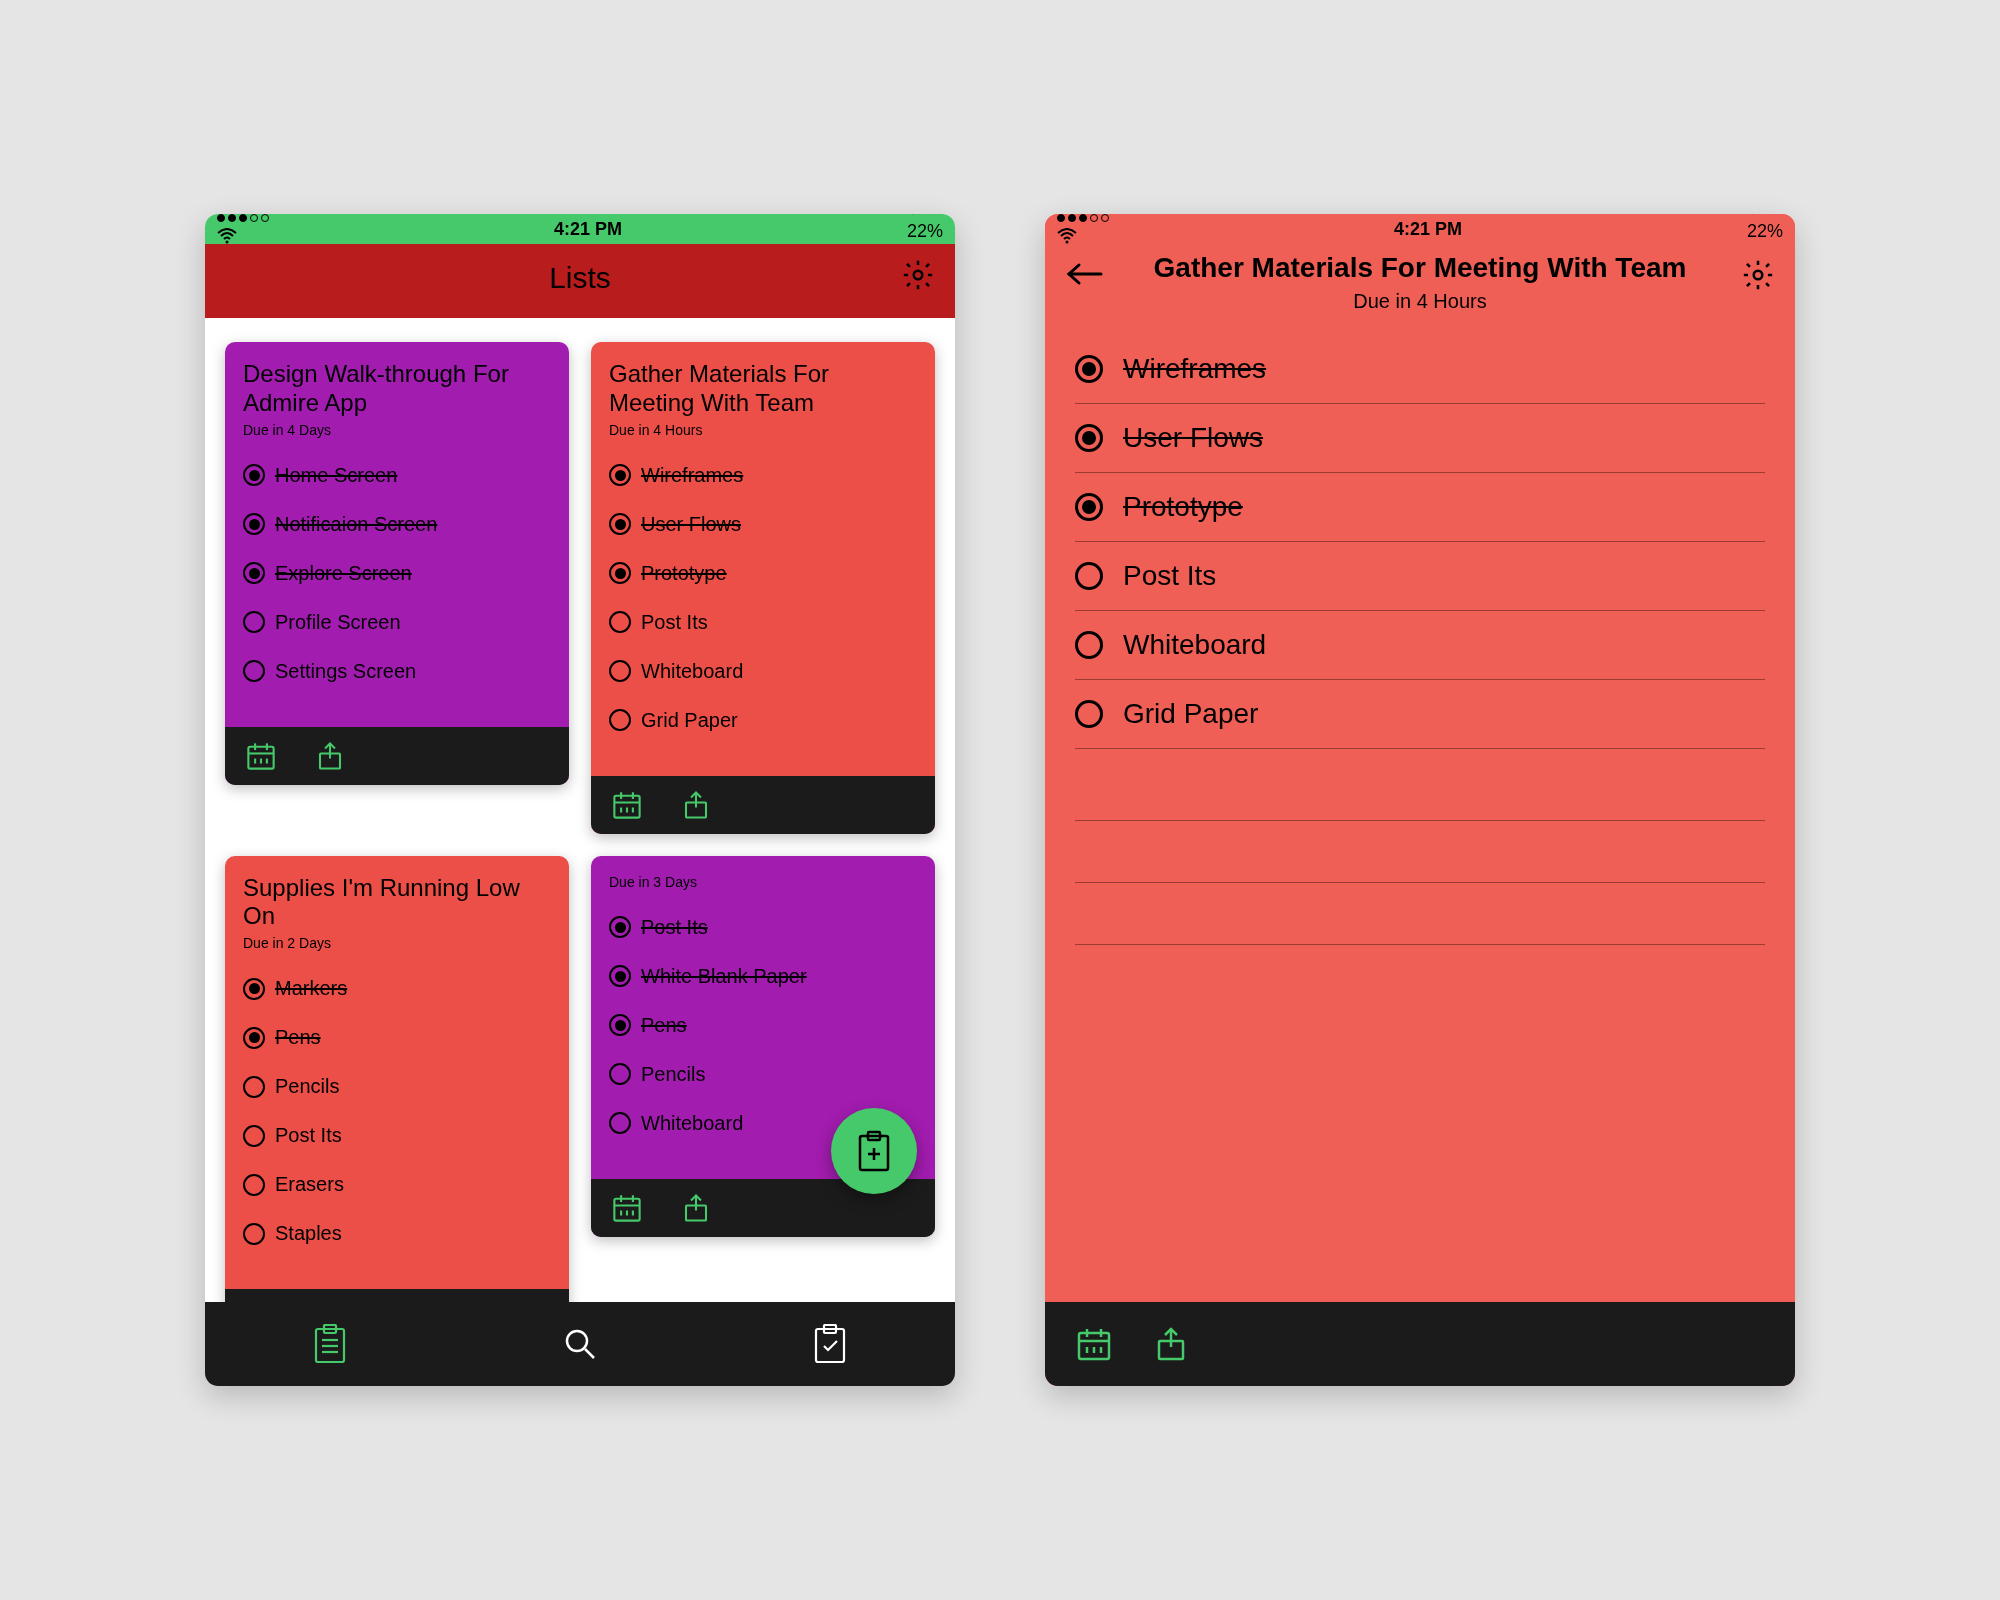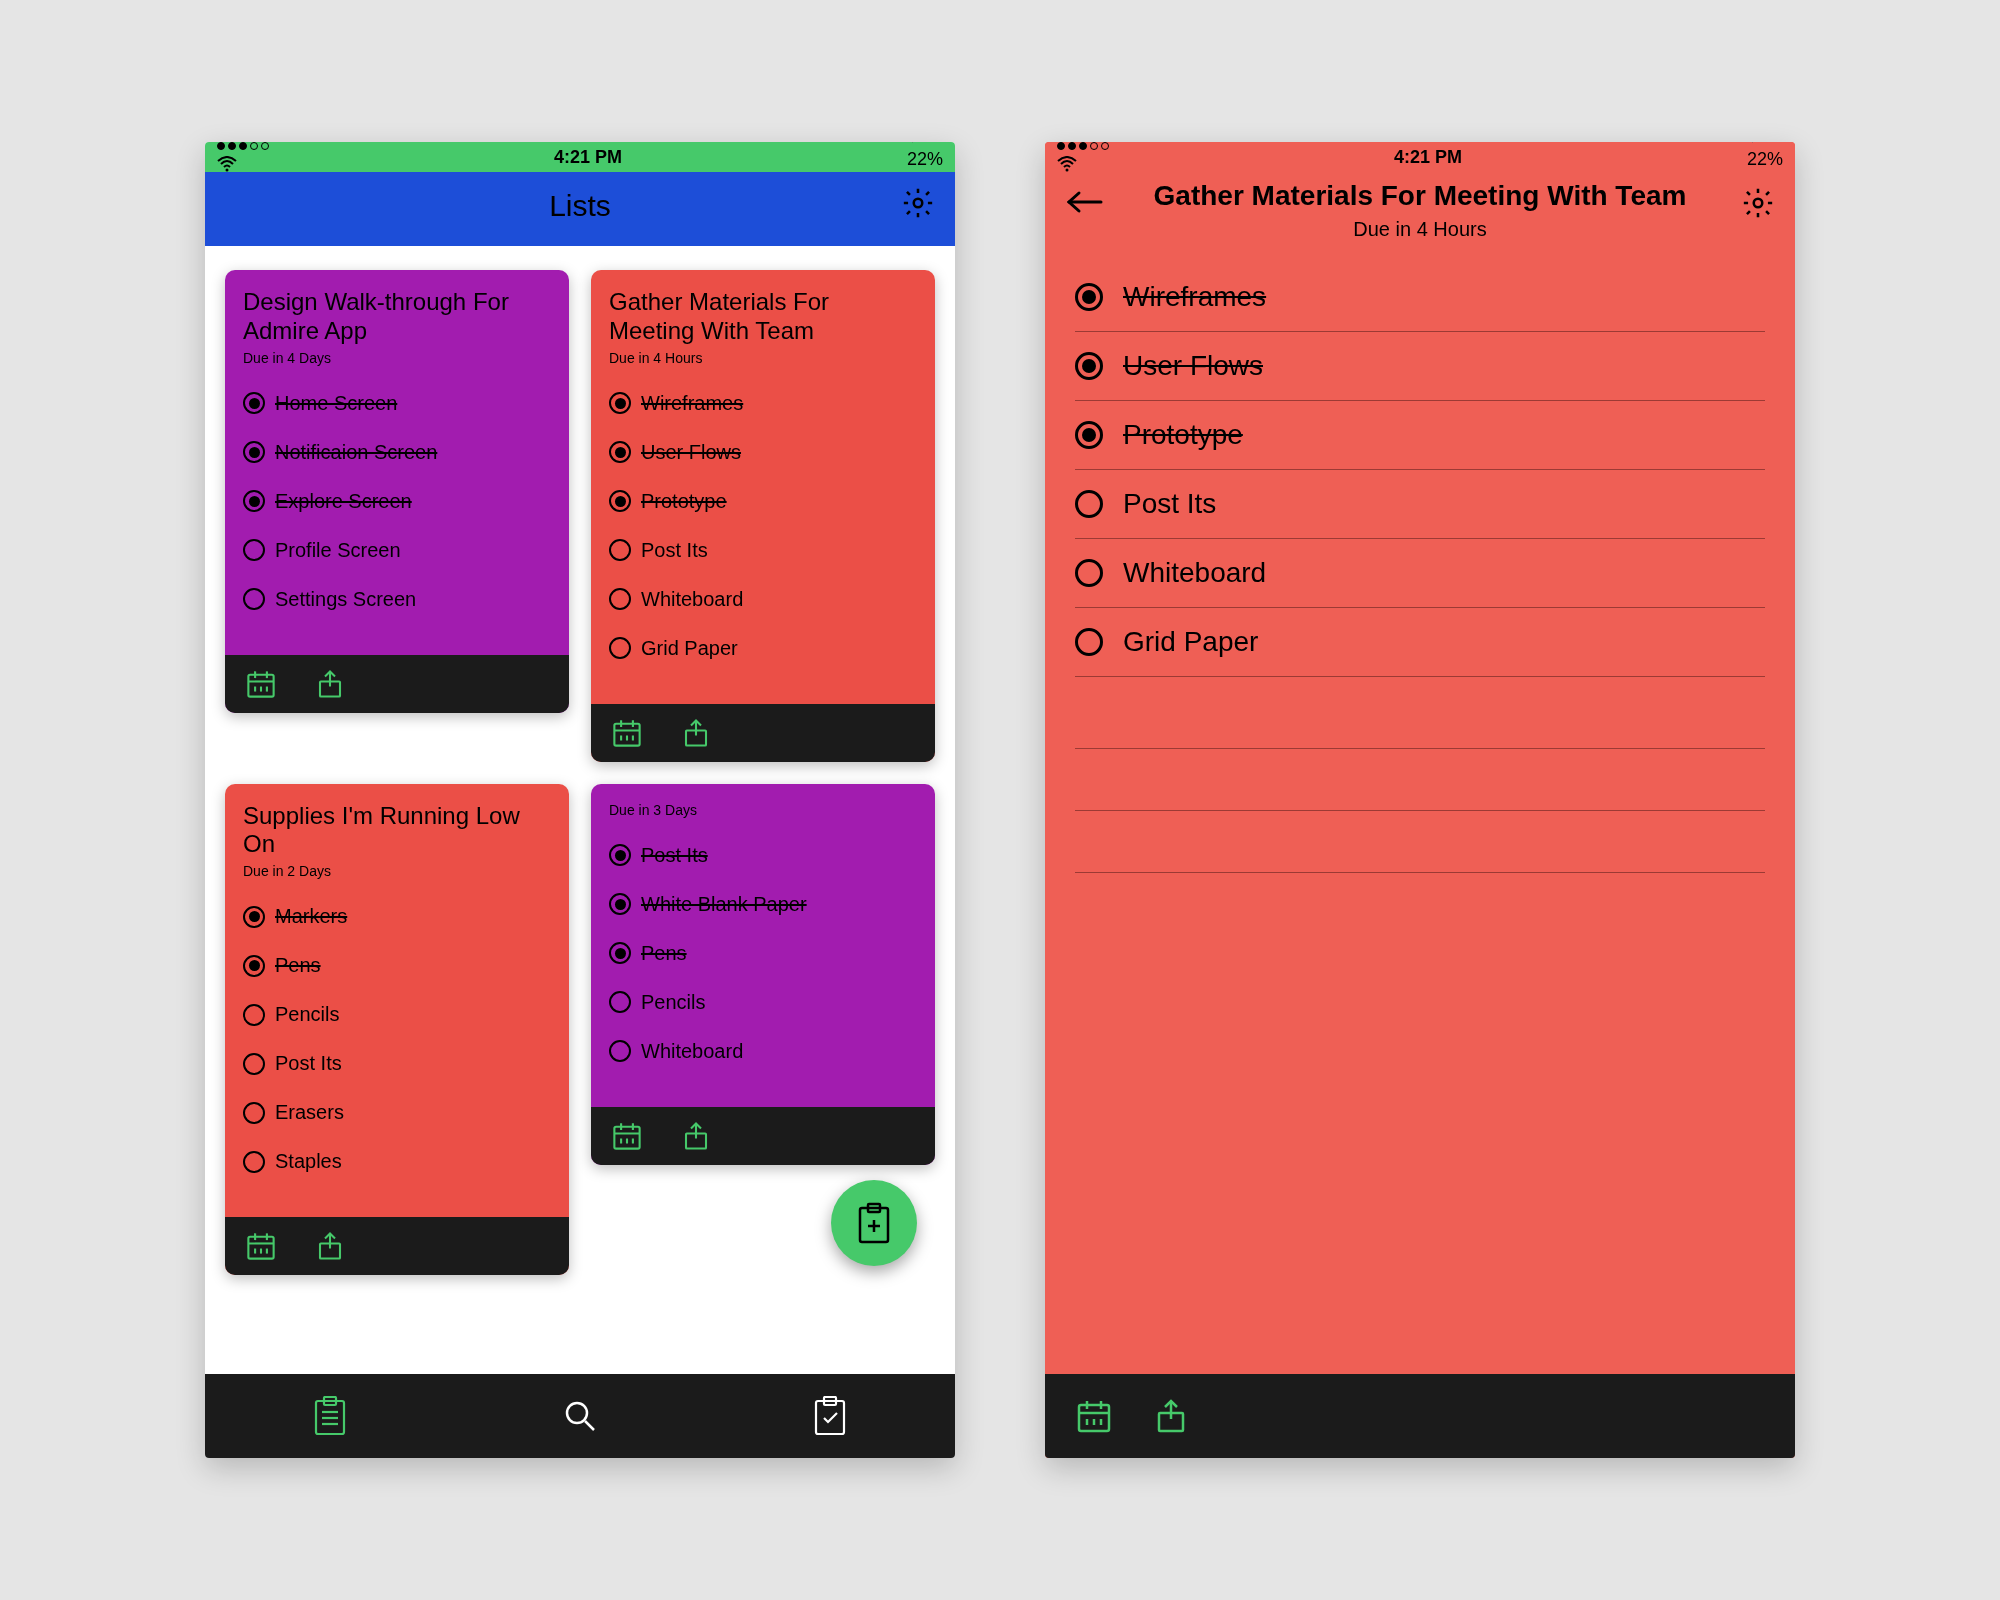--- a/index.html
+++ b/index.html
@@ -7,23 +7,23 @@
 body {
   background: #e5e5e5;
   font-family: -apple-system, "Helvetica Neue", Arial, sans-serif;
   display: flex;
   justify-content: center;
   align-items: center;
   gap: 90px;
 }
 .phone {
   width: 750px;
-  height: 1316px;
+  height: 1172px;
   background: #fff;
-  border-radius: 4px;
+  border-radius: 13px;
   box-shadow: 0 10px 30px rgba(0,0,0,0.2);
   position: relative;
   overflow: hidden;
   display: flex;
   flex-direction: column;
 }
 .phone.red-bg { background: #EF5F55; }
 
 
 .status-bar {
@@ -45,21 +45,21 @@
 .signal-dots span.filled { background: #000; }
 
 
 .header {
   display: flex;
   align-items: center;
   justify-content: center;
   position: relative;
   padding: 10px 16px 16px;
 }
-.header.green { background: #1d4ed8; height: 74px; }
+.header.green { background: #b91c1c; height: 74px; }
 .header.red { background: #EF5F55; padding: 8px 16px 12px; }
 .header-title { font-size: 30px; font-weight: 500; color: #000; }
 .header .gear { position: absolute; right: 20px; top: 14px; }
 .header .back { position: absolute; left: 20px; top: 18px; }
 .header-multi { text-align: center; }
 .header-multi h1 { font-size: 28px; font-weight: 600; line-height: 1.15;}
 .header-multi .sub { font-size: 20px; margin-top: 6px; }
 
 
 .content { flex: 1; overflow: hidden; position: relative; }

